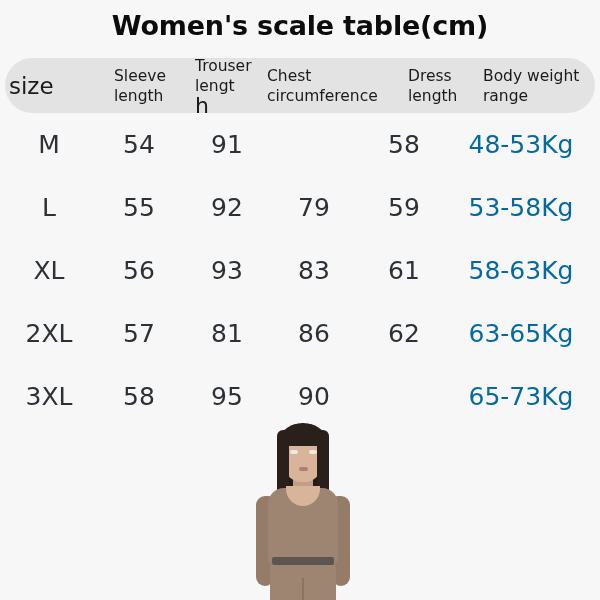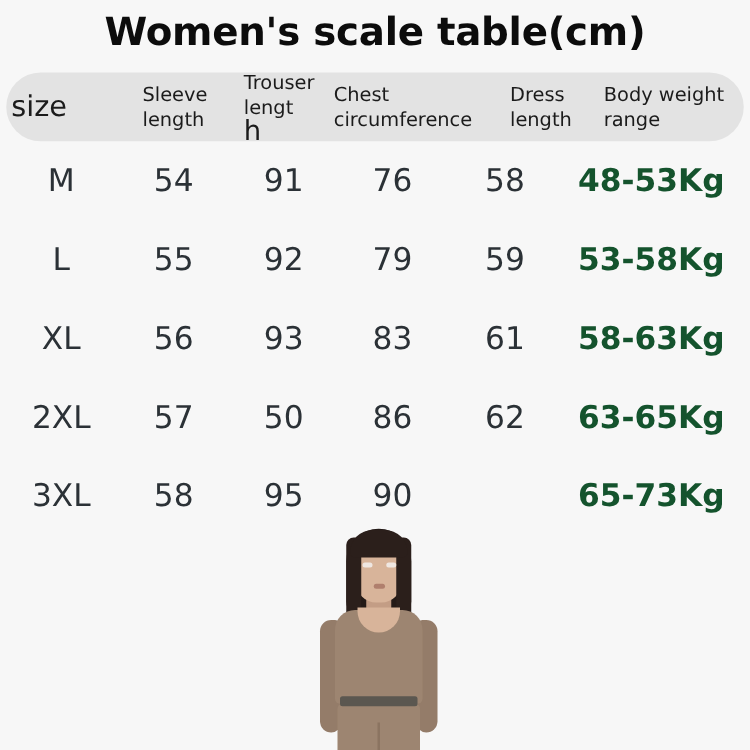--- a/index.html
+++ b/index.html
@@ -19,21 +19,21 @@
   .title {
     position: absolute;
     top: 0;
     left: 0;
     width: 600px;
     height: 52px;
     line-height: 52px;
     text-align: center;
     font-family: "DejaVu Sans", sans-serif;
     font-weight: bold;
-    font-size: 31px;
+    font-size: 27px;
     color: #0c0c0c;
     letter-spacing: -0.2px;
     white-space: nowrap;
   }
 
   
   .table {
     position: absolute;
     top: 55px;
     left: 0;
@@ -86,21 +86,21 @@
     color: #2b3136;
     font-size: 25px;
     font-family: "DejaVu Sans", sans-serif;
     white-space: nowrap;
   }
   .c-size    { left: 10px;  width: 78px; }
   .c-sleeve  { left: 100px; width: 78px; }
   .c-trouser { left: 188px; width: 78px; text-align: center; }
   .c-chest   { left: 275px; width: 78px; }
   .c-dress   { left: 365px; width: 78px; }
-  .c-body    { left: 455px; width: 132px; color: #14532d; font-weight: bold; }
+  .c-body    { left: 455px; width: 132px; color: #0369a1; }
 
   
   .model {
     position: absolute;
     left: 228px;
     top: 420px;
     width: 150px;
     height: 180px;
     overflow: hidden;
   }
@@ -234,21 +234,20 @@
     <div class="head-cell hc-body">
       <span>Body weight</span>
       <span>range</span>
     </div>
   </div>
 
   <div class="row">
     <div class="cell c-size">M</div>
     <div class="cell c-sleeve">54</div>
     <div class="cell c-trouser">91</div>
-    <div class="cell c-chest">76</div>
     <div class="cell c-dress">58</div>
     <div class="cell c-body">48-53Kg</div>
   </div>
 
   <div class="row">
     <div class="cell c-size">L</div>
     <div class="cell c-sleeve">55</div>
     <div class="cell c-trouser">92</div>
     <div class="cell c-chest">79</div>
     <div class="cell c-dress">59</div>
@@ -260,21 +259,21 @@
     <div class="cell c-sleeve">56</div>
     <div class="cell c-trouser">93</div>
     <div class="cell c-chest">83</div>
     <div class="cell c-dress">61</div>
     <div class="cell c-body">58-63Kg</div>
   </div>
 
   <div class="row">
     <div class="cell c-size">2XL</div>
     <div class="cell c-sleeve">57</div>
-    <div class="cell c-trouser">50</div>
+    <div class="cell c-trouser">81</div>
     <div class="cell c-chest">86</div>
     <div class="cell c-dress">62</div>
     <div class="cell c-body">63-65Kg</div>
   </div>
 
   <div class="row">
     <div class="cell c-size">3XL</div>
     <div class="cell c-sleeve">58</div>
     <div class="cell c-trouser">95</div>
     <div class="cell c-chest">90</div>

